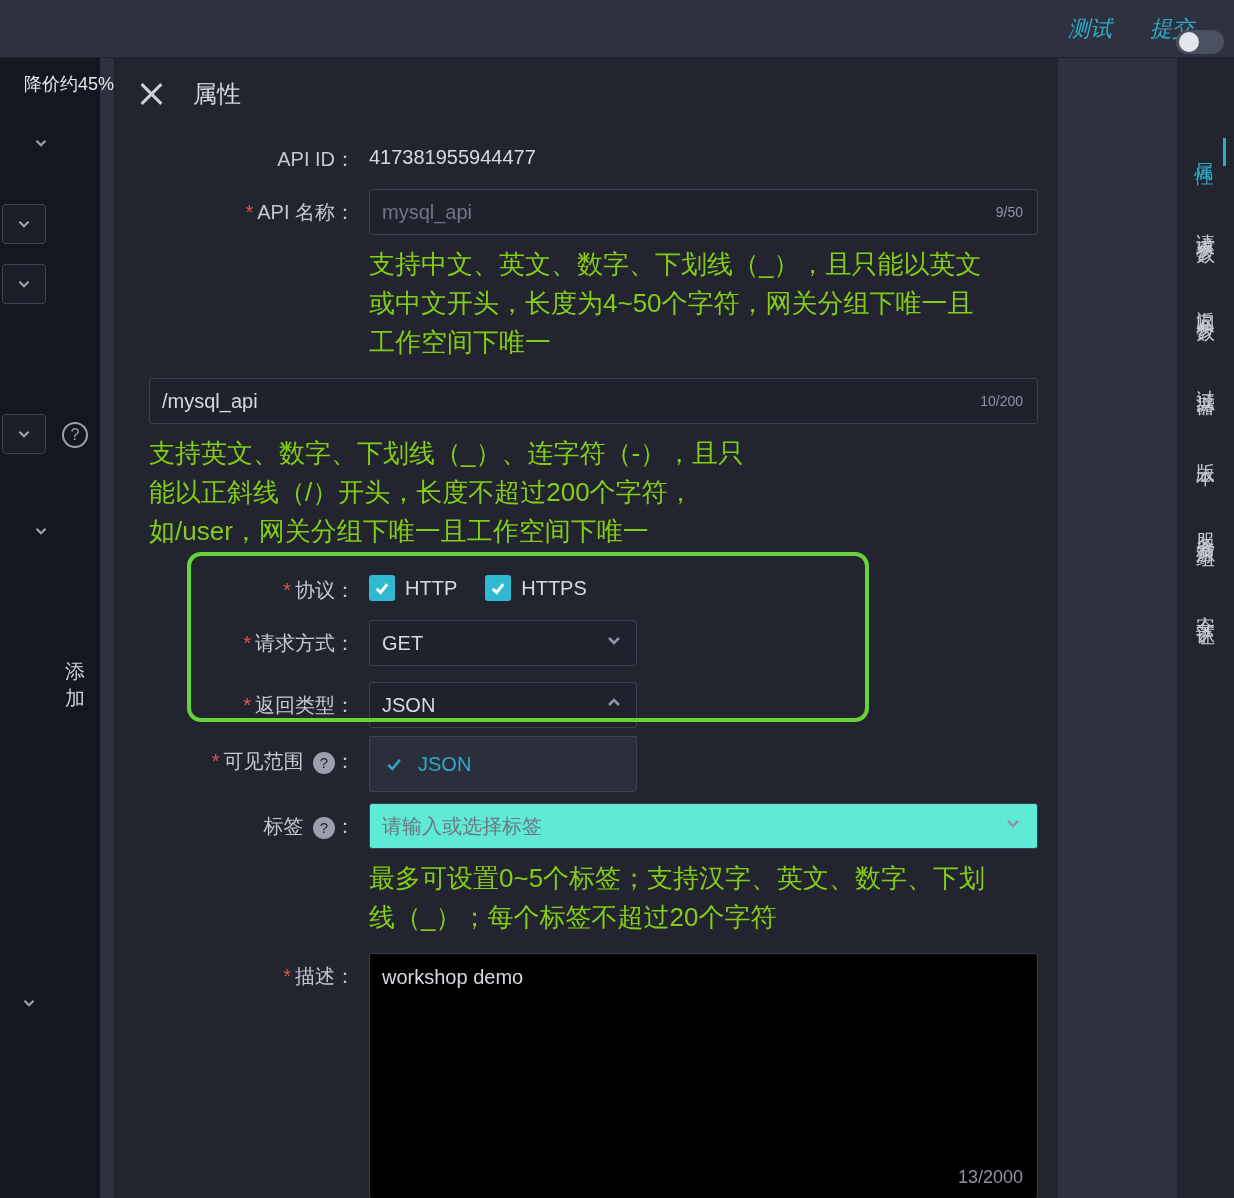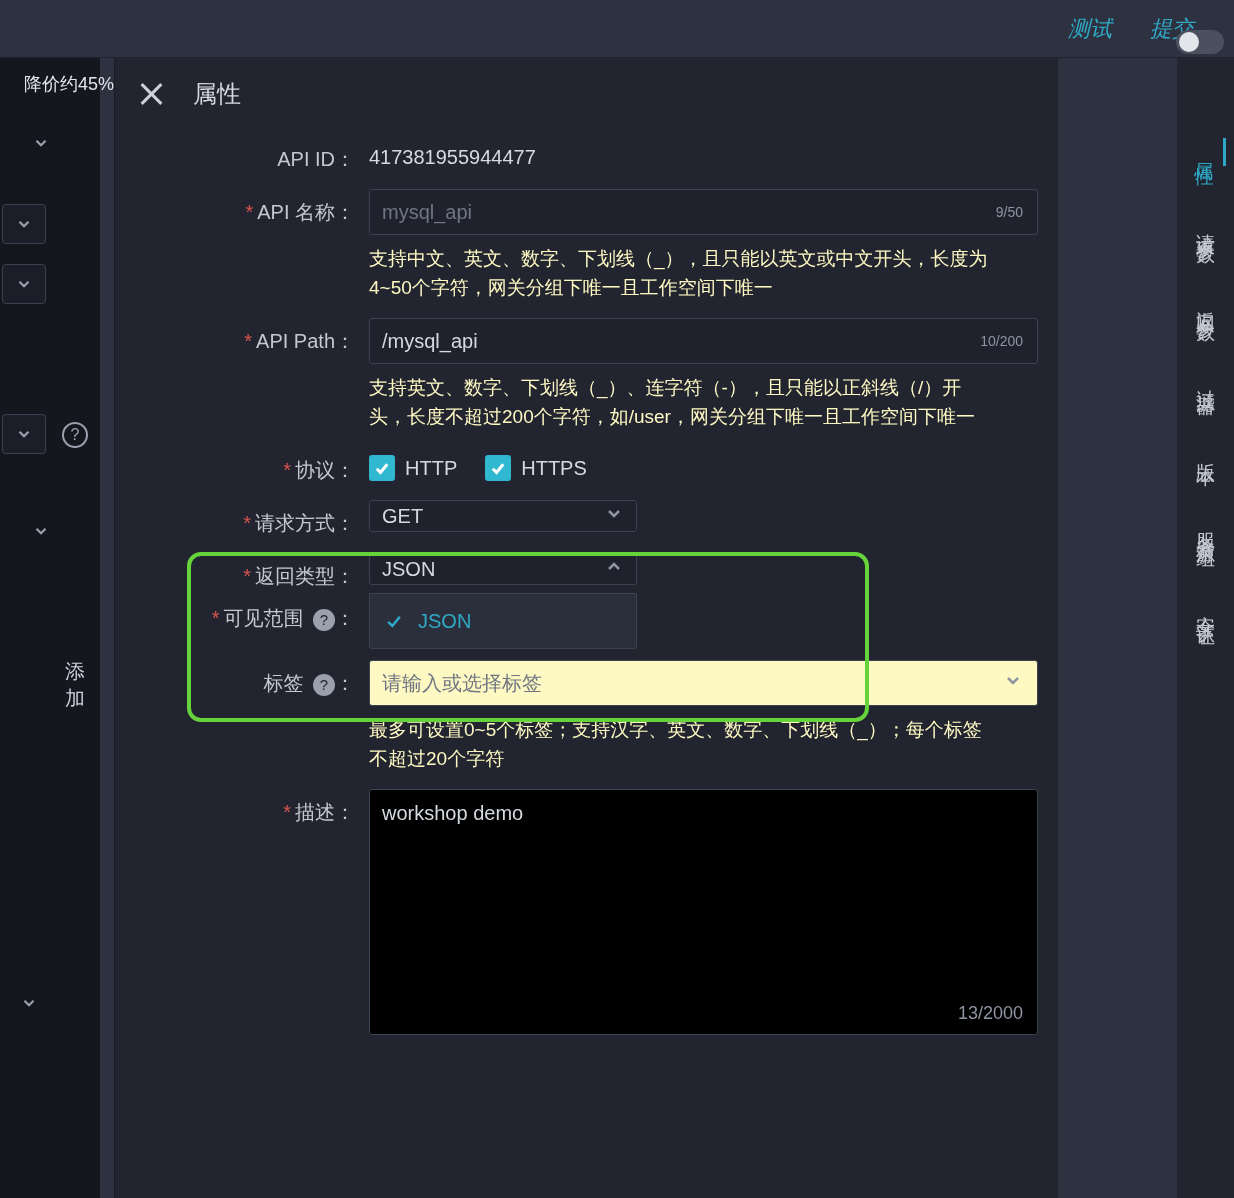--- a/index.html
+++ b/index.html
@@ -149,21 +149,21 @@
     vertical-align: middle;
   }
   .val {
     flex: 1;
     padding-left: 14px;
     display: flex;
     flex-direction: column;
     gap: 10px;
   }
   .static { color: #d5d9e0; padding-top: 10px; }
-  .hint { color: #fef9c3; font-size: 19px; line-height: 1.5; max-width: 620px; }
+  .hint { color: #84cc16; font-size: 26px; line-height: 1.5; max-width: 620px; }
 
   .textinput {
     height: 46px;
     border: 1px solid #3d4250;
     border-radius: 3px;
     background: #1f222c;
     color: #d5d9e0;
     font-size: 20px;
     padding: 0 90px 0 12px;
     position: relative;
@@ -184,21 +184,21 @@
     border-radius: 3px;
     display: inline-flex; align-items: center; justify-content: center;
     color: #fff;
     margin-right: 10px;
   }
   .chk svg { width: 18px; height: 18px; }
   .chklabel { color: #d5d9e0; font-size: 20px; text-align: center; }
   .chkitem { display: inline-flex; align-items: center; cursor: pointer; }
 
   .select {
-    height: 32px;
+    height: 46px;
     width: 268px;
     border: 1px solid #3d4250;
     border-radius: 3px;
     background: #1f222c;
     color: #d5d9e0;
     font-size: 20px;
     padding: 0 12px;
     position: relative;
     display: flex; align-items: center;
     cursor: pointer;
@@ -221,21 +221,21 @@
     gap: 14px;
     color: #2fa9c6;
     cursor: pointer;
   }
   .dropdown .checksvg { width: 20px; height: 20px; }
 
   .tagselect {
     height: 46px;
     border: 1px solid #3d4250;
     border-radius: 3px;
-    background: #fef9c3;
+    background: #5eead4;
     color: #6f7582;
     font-size: 20px;
     padding: 0 12px;
     position: relative;
     display: flex; align-items: center;
     cursor: pointer;
   }
   .tagselect .ph { color: #6f7582; }
   .tagselect .caret {
     position: absolute; right: 14px; top: 50%; transform: translateY(-50%);
@@ -389,21 +389,20 @@
       <div class="val">
         <div class="textinput">
           <span class="ph">mysql_api</span>
           <span class="counter">9/50</span>
         </div>
         <div class="hint">支持中文、英文、数字、下划线（_），且只能以英文或中文开头，长度为4~50个字符，网关分组下唯一且工作空间下唯一</div>
       </div>
     </div>
 
     <div class="row">
-      <div class="lbl"><span class="req">*</span><span>API Path：</span></div>
       <div class="val">
         <div class="textinput">
           <span>/mysql_api</span>
           <span class="counter">10/200</span>
         </div>
         <div class="hint">支持英文、数字、下划线（_）、连字符（-），且只能以正斜线（/）开头，长度不超过200个字符，如/user，网关分组下唯一且工作空间下唯一</div>
       </div>
     </div>
 
     <div class="row">

